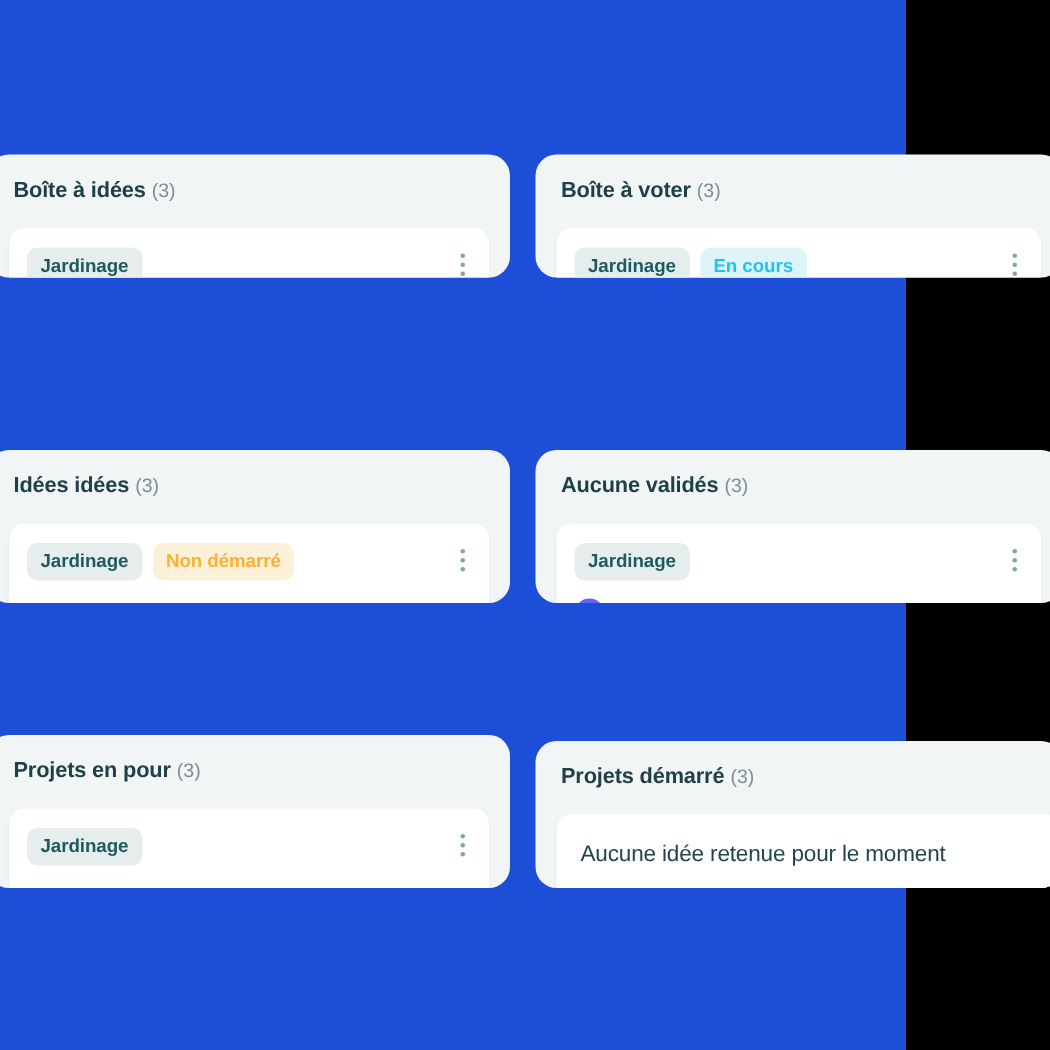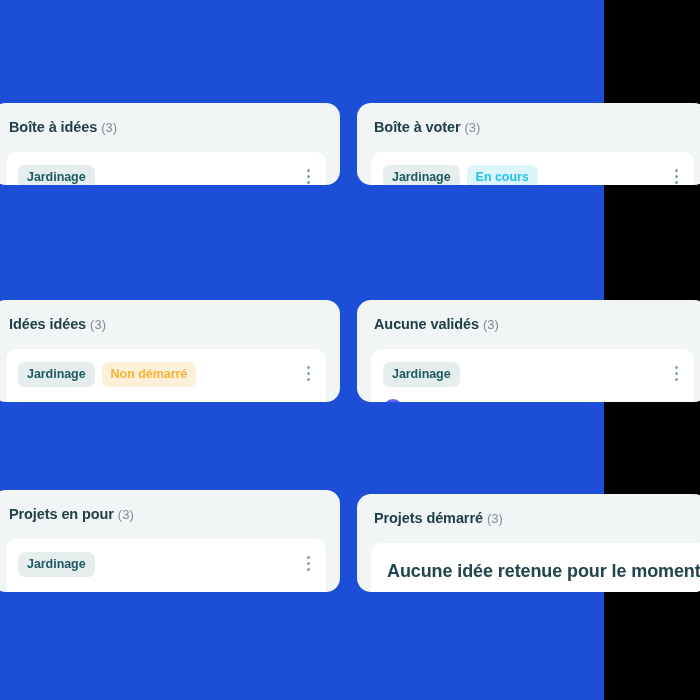--- a/index.html
+++ b/index.html
@@ -133,22 +133,22 @@
   .avatar {
     width: 20px;
     height: 20px;
     border-radius: 50%;
     background: #6366f1;
     display: inline-block;
   }
 
   
   .empty-text {
-    font-size: 18px;
-    font-weight: 700;
+    font-size: 15px;
+    font-weight: 400;
     color: #21454e;
     letter-spacing: -0.1px;
     white-space: nowrap;
   }
 </style>
 </head>
 <body>
 
 <div id="board">
 

